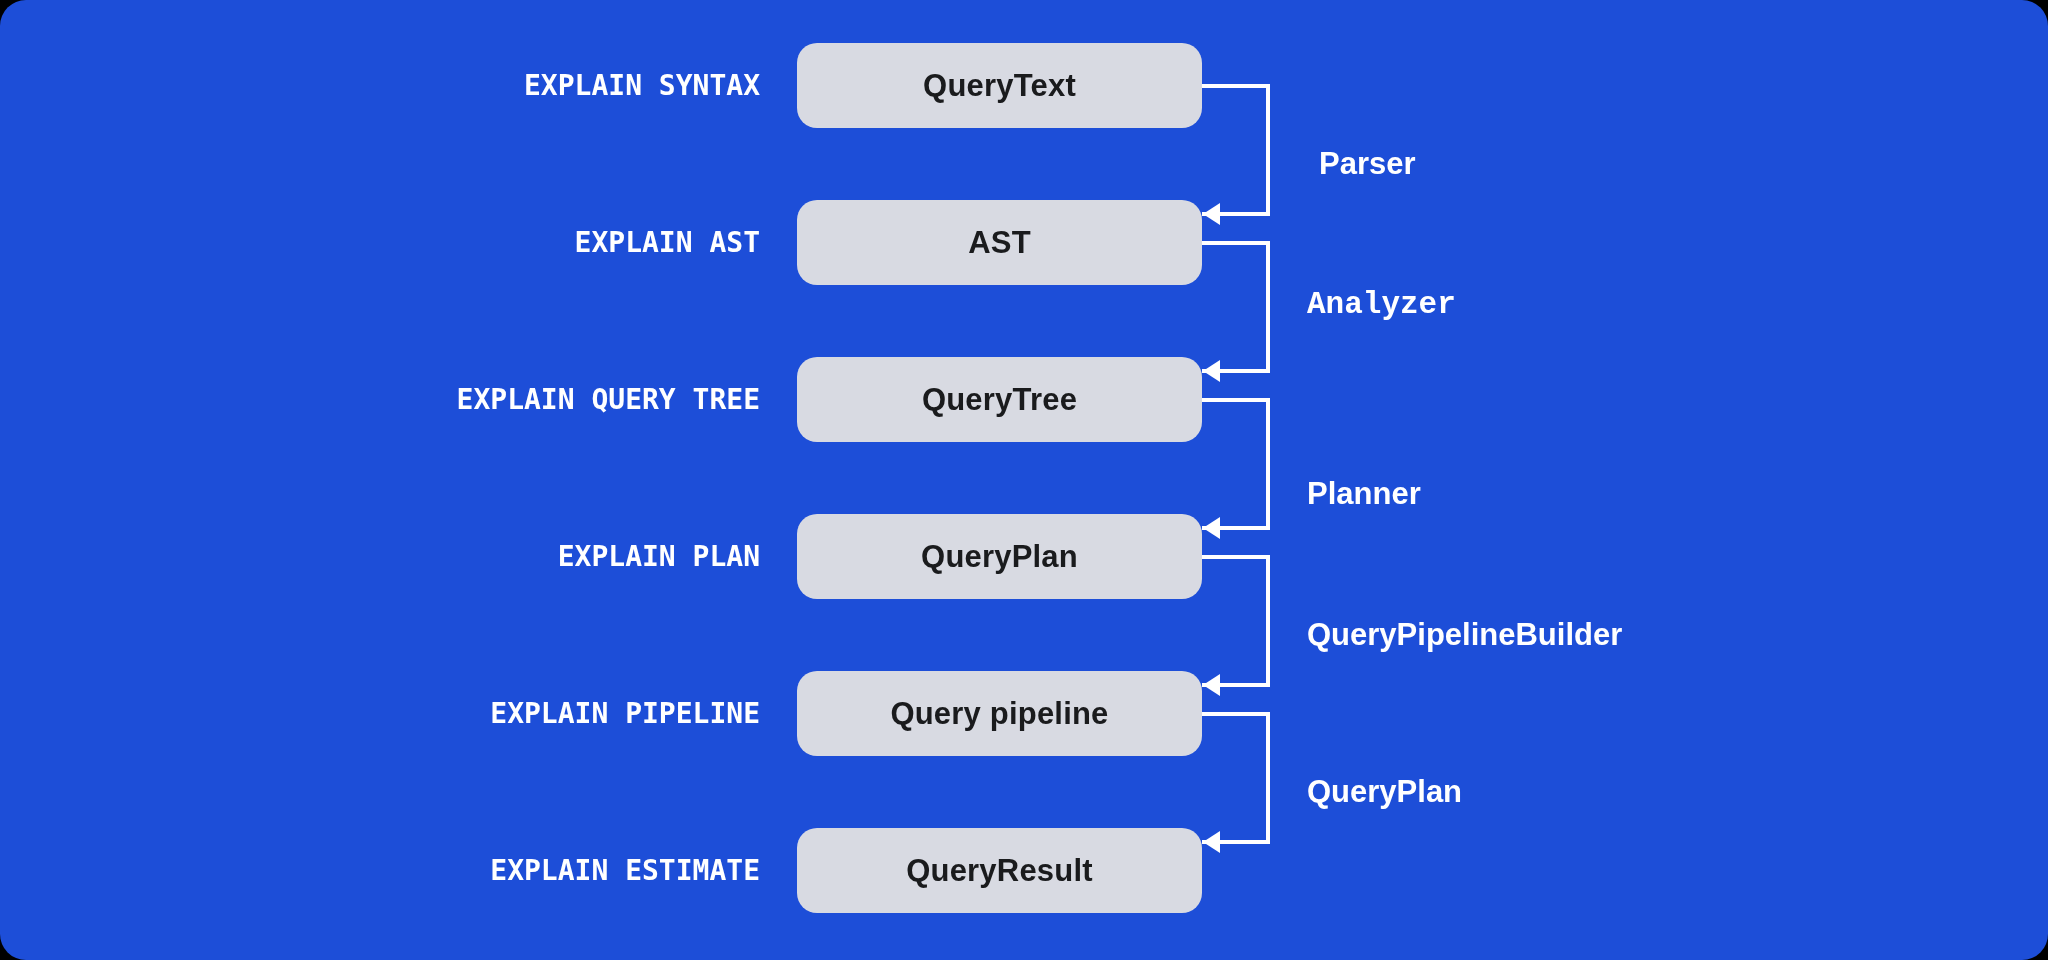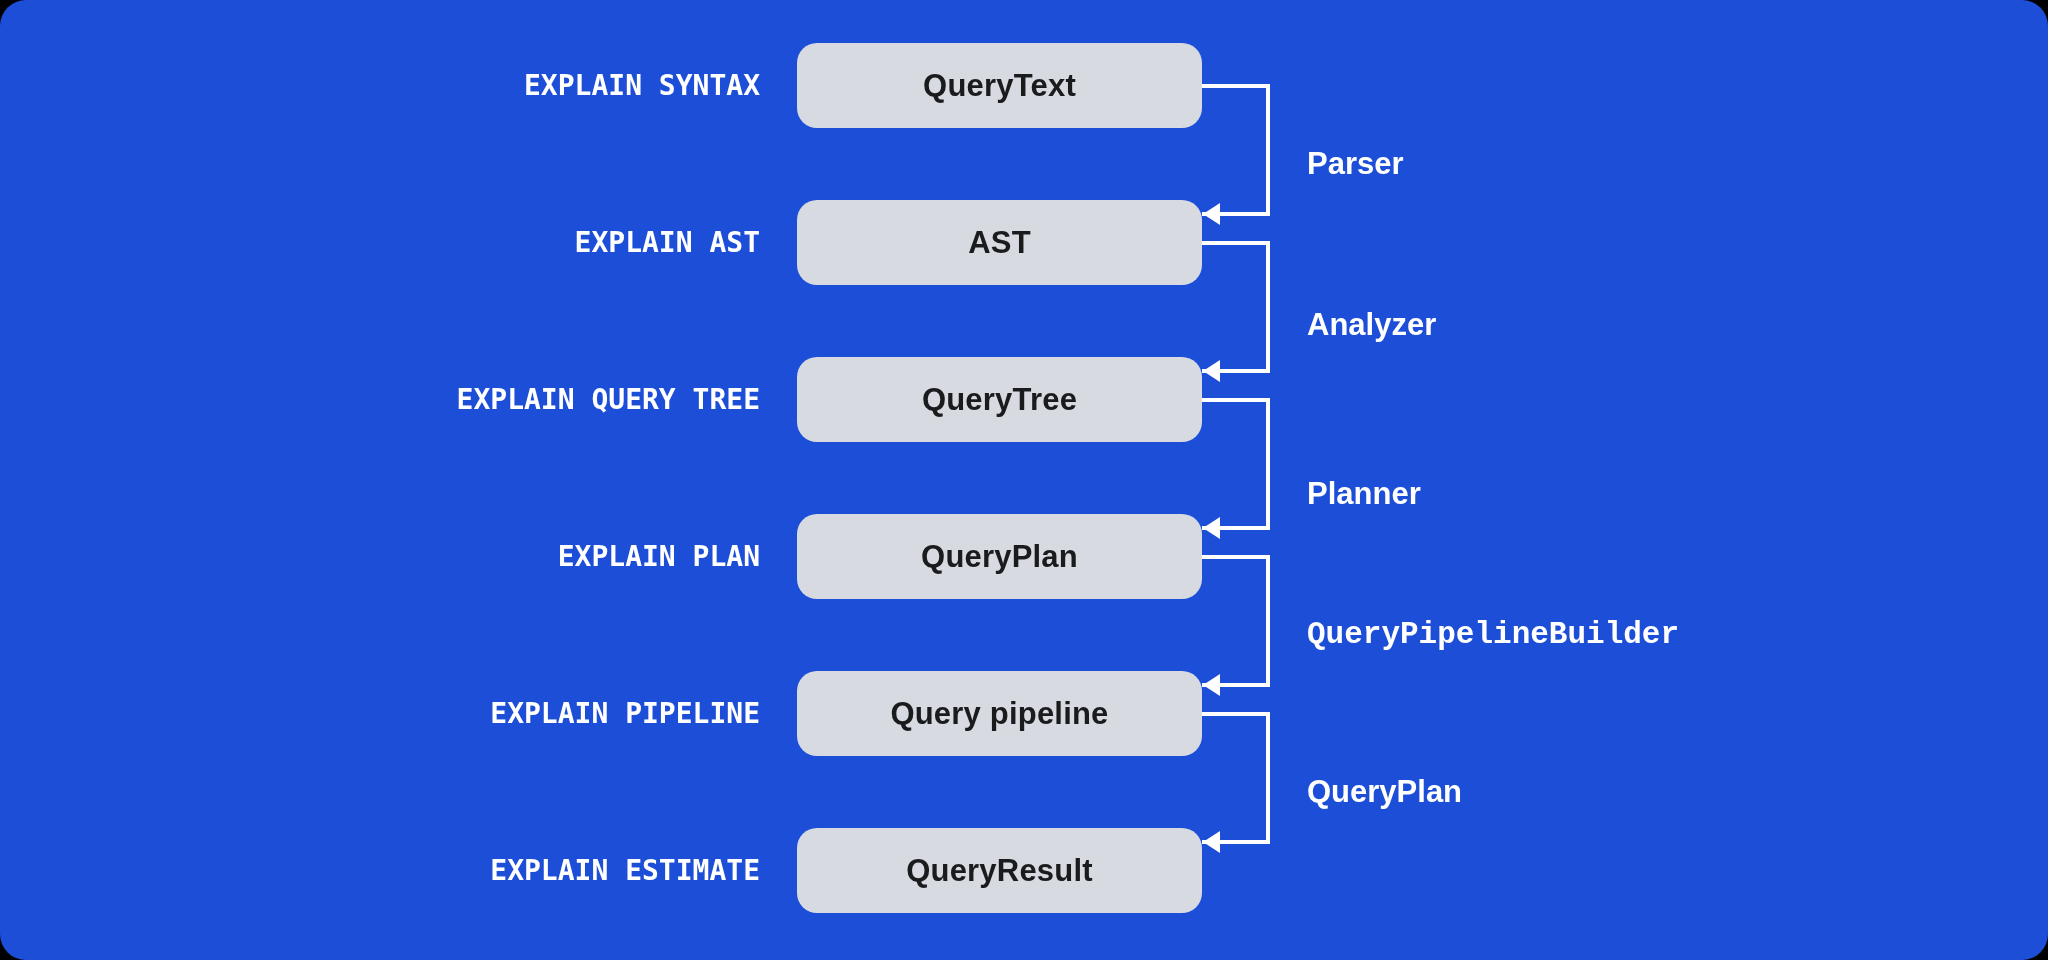--- a/index.html
+++ b/index.html
@@ -101,24 +101,24 @@
   .tlabel {
     position: absolute;
     left: 1307px;
     font-family: "Liberation Sans", sans-serif;
     font-size: 31px;
     font-weight: 700;
     color: #ffffff;
     line-height: 34px;
     white-space: nowrap;
   }
-  .tlabel.t0 { top: 147px; }
-  .tlabel.t1 { top: 308px; }
+  .tlabel.t0 { top: 147px; margin-left: 12px; }
+  .tlabel.t1 { top: 288px; font-family: Liberation Mono, monospace; }
   .tlabel.t2 { top: 461px; margin-top: 16px; }
-  .tlabel.t3 { top: 618px; font-family: Liberation Mono, monospace; }
+  .tlabel.t3 { top: 618px; }
   .tlabel.t4 { top: 775px; }
 </style>
 </head>
 <body>
 
 <div class="panel">
 
   <div class="row r0">
     <div class="cmd">EXPLAIN SYNTAX</div>
     <div class="box">

